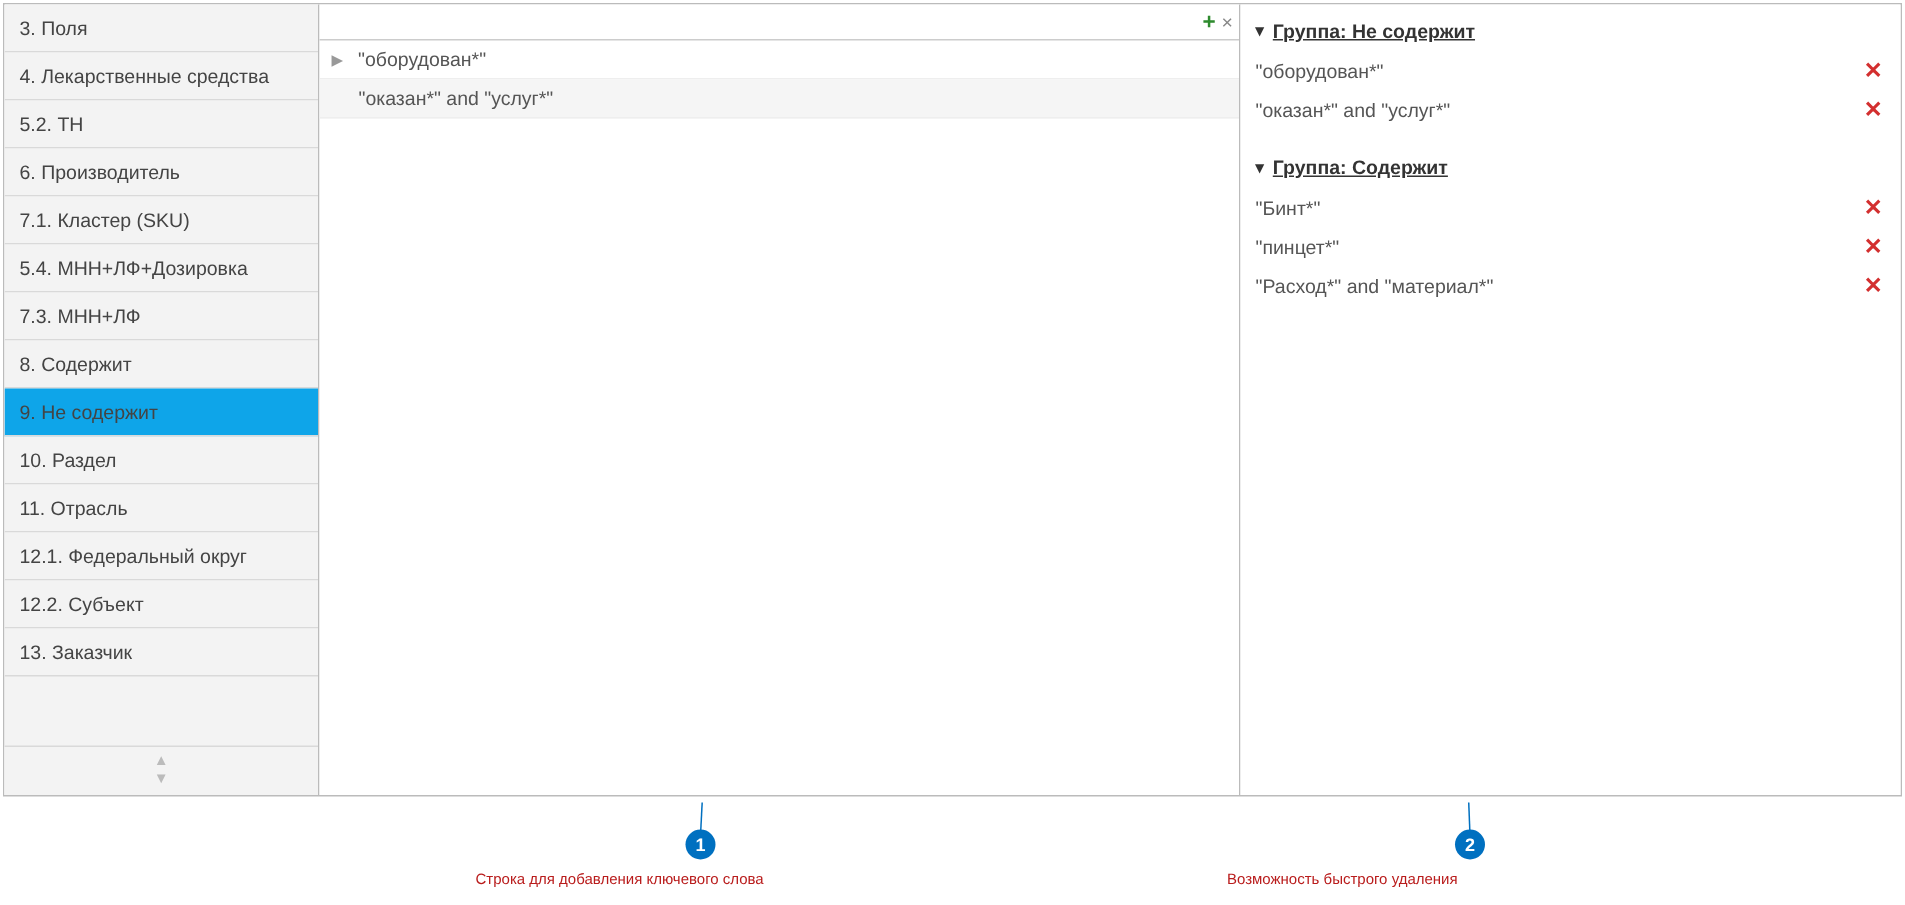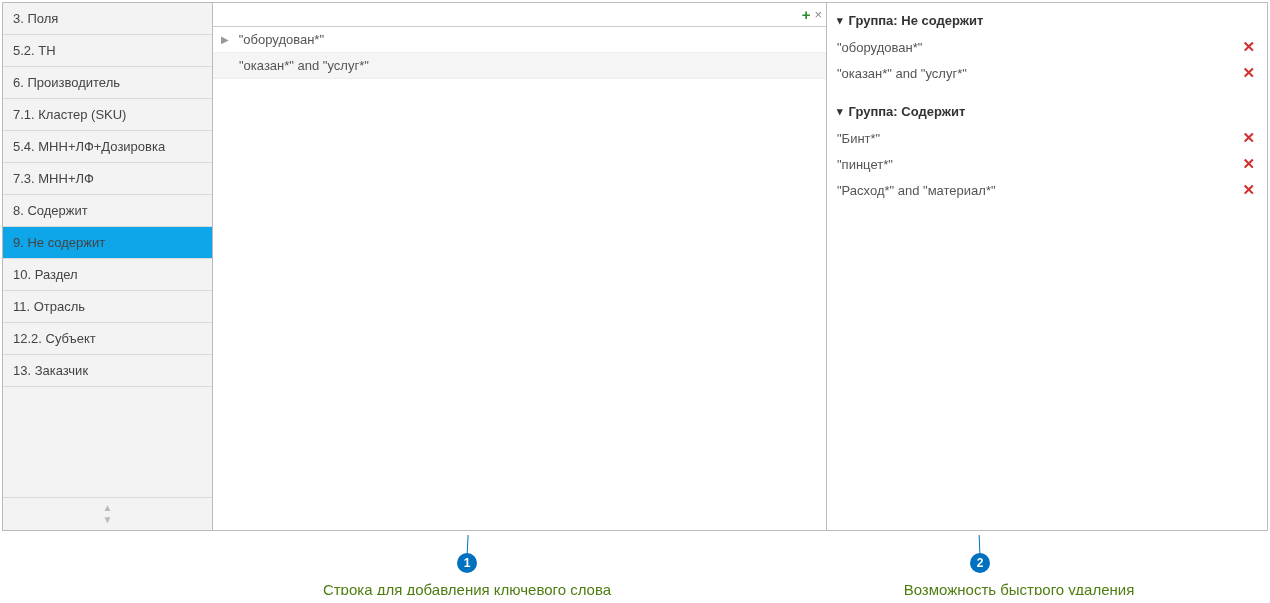--- a/index.html
+++ b/index.html
@@ -116,20 +116,21 @@
     gap: 6px;
     font-weight: bold;
     margin: 4px 0 6px 0;
     color: #333;
   }
   .group-header .chev {
     font-size: 11px;
     cursor: pointer;
   }
   .group-header .gtitle {
+    text-decoration: underline;
   }
   .group-item {
     display: flex;
     justify-content: space-between;
     align-items: center;
     padding: 4px 0;
     color: #555;
   }
   .del-x {
     color: #d32f2f;
@@ -144,23 +145,22 @@
   
   .annot {
     position: relative;
     margin-top: 4px;
   }
   .annot svg {
     display: block;
   }
   .annot-label {
     position: absolute;
-    font-size: 15px;
-    color: #4d7c0f;
-    text-align: center;
+    font-size: 10px;
+    color: #b91c1c;
     width: 300px;
   }
   .badge {
     position: absolute;
     width: 20px;
     height: 20px;
     border-radius: 10px;
     background: #0070c0;
     color: #fff;
     font-size: 12px;
@@ -171,29 +171,31 @@
   }
 </style>
 </head>
 <body>
 
 <div class="container">
 
   <div class="sidebar">
     <div class="sidebar-list">
       <div class="sidebar-item"><span>3. Поля</span></div>
+      <div class="sidebar-item"><span>4. Лекарственные средства</span></div>
       <div class="sidebar-item"><span>5.2. ТН</span></div>
       <div class="sidebar-item"><span>6. Производитель</span></div>
       <div class="sidebar-item"><span>7.1. Кластер (SKU)</span></div>
       <div class="sidebar-item"><span>5.4. МНН+ЛФ+Дозировка</span></div>
       <div class="sidebar-item"><span>7.3. МНН+ЛФ</span></div>
       <div class="sidebar-item"><span>8. Содержит</span></div>
       <div class="sidebar-item active"><span>9. Не содержит</span></div>
       <div class="sidebar-item"><span>10. Раздел</span></div>
       <div class="sidebar-item"><span>11. Отрасль</span></div>
+      <div class="sidebar-item"><span>12.1. Федеральный округ</span></div>
       <div class="sidebar-item"><span>12.2. Субъект</span></div>
       <div class="sidebar-item"><span>13. Заказчик</span></div>
     </div>
     <div class="sidebar-scroll">
       <span class="tri">▲</span>
       <span class="tri">▼</span>
     </div>
   </div>
 
   <div class="center">
@@ -256,14 +258,14 @@
     <line x1="494" y1="-510" x2="467" y2="22" stroke="#0070c0" stroke-width="1"></line>
     <line x1="960" y1="-500" x2="980" y2="22" stroke="#0070c0" stroke-width="1"></line>
   </svg>
   <div class="badge" style="left:457px; top:18px;">
     <span>1</span>
   </div>
   <div class="annot-label" style="left:317px; top:46px;">Строка для добавления ключевого слова</div>
   <div class="badge" style="left:970px; top:18px;">
     <span>2</span>
   </div>
-  <div class="annot-label" style="left:869px; top:46px;">Возможность быстрого удаления</div>
+  <div class="annot-label" style="left:818px; top:46px;">Возможность быстрого удаления</div>
 </div>
 
 </body></html>

